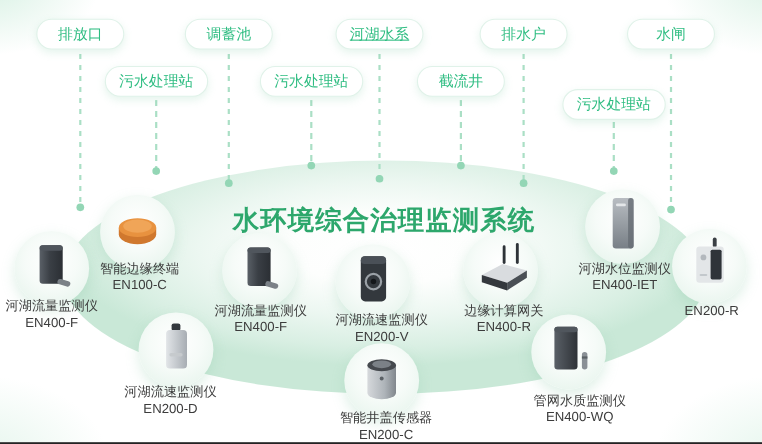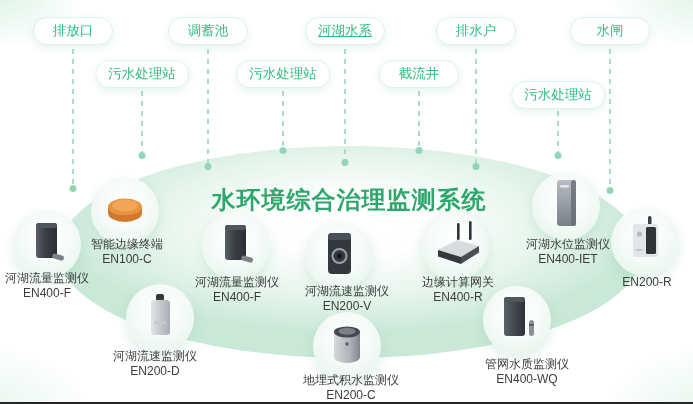--- a/index.html
+++ b/index.html
@@ -225,21 +225,21 @@
                 </linearGradient>
               </defs>
               <path d="M11 14 v25 a13 6 0 0 0 26 0 v-25 z" fill="url(#bwg)"></path>
               <ellipse cx="24" cy="14" rx="13" ry="5.5" fill="#45494e"></ellipse>
               <ellipse cx="24" cy="13.2" rx="8.5" ry="3.5" fill="#7b8187"></ellipse>
               <circle cx="24" cy="26" r="1.8" fill="#5a6065"></circle>
             </svg></span>
         </div>
   </div>
       <div class="dlabel" style="left: 351px; top: 373px;">
-    <div class="dname">地埋式积水监测仪</div>
+    <div class="dname">智能井盖传感器</div>
     <div class="dmodel">EN200-C</div>
   </div>
       <div class="device" style="left: 517px; top: 320px;">
     <div class="circle">
           <span class="icon"><svg width="50" height="54" viewBox="0 0 50 54">
               <defs>
                 <linearGradient id="wqg" x1="0" y1="0" x2="1" y2="0">
                   <stop offset="0" stop-color="#5a6067"></stop>
                   <stop offset="1" stop-color="#2e3237"></stop>
                 </linearGradient>

